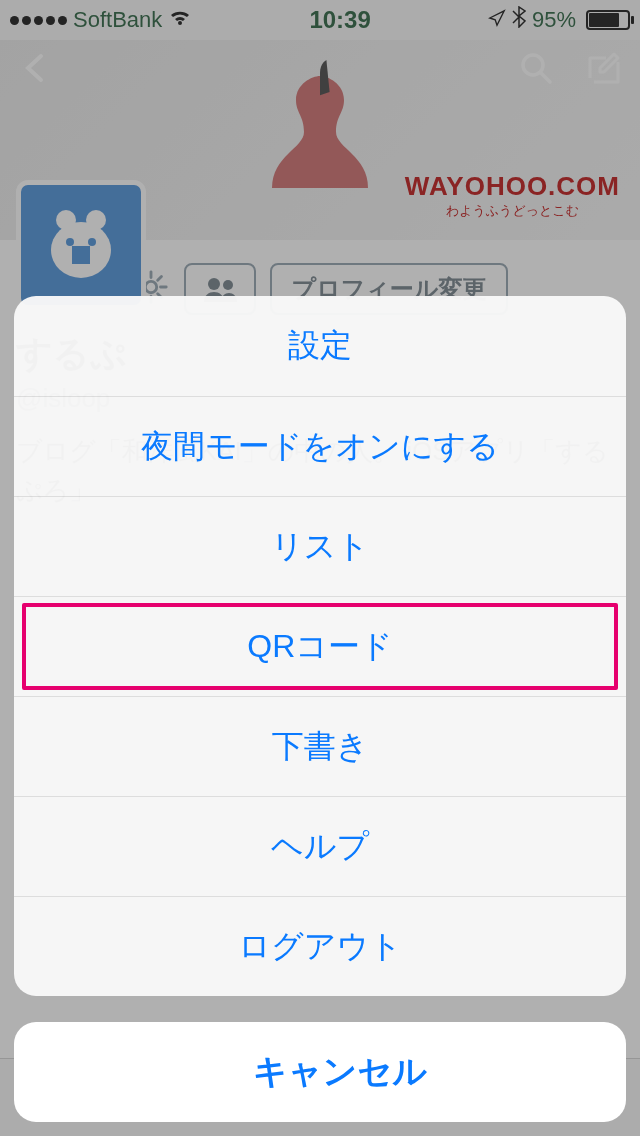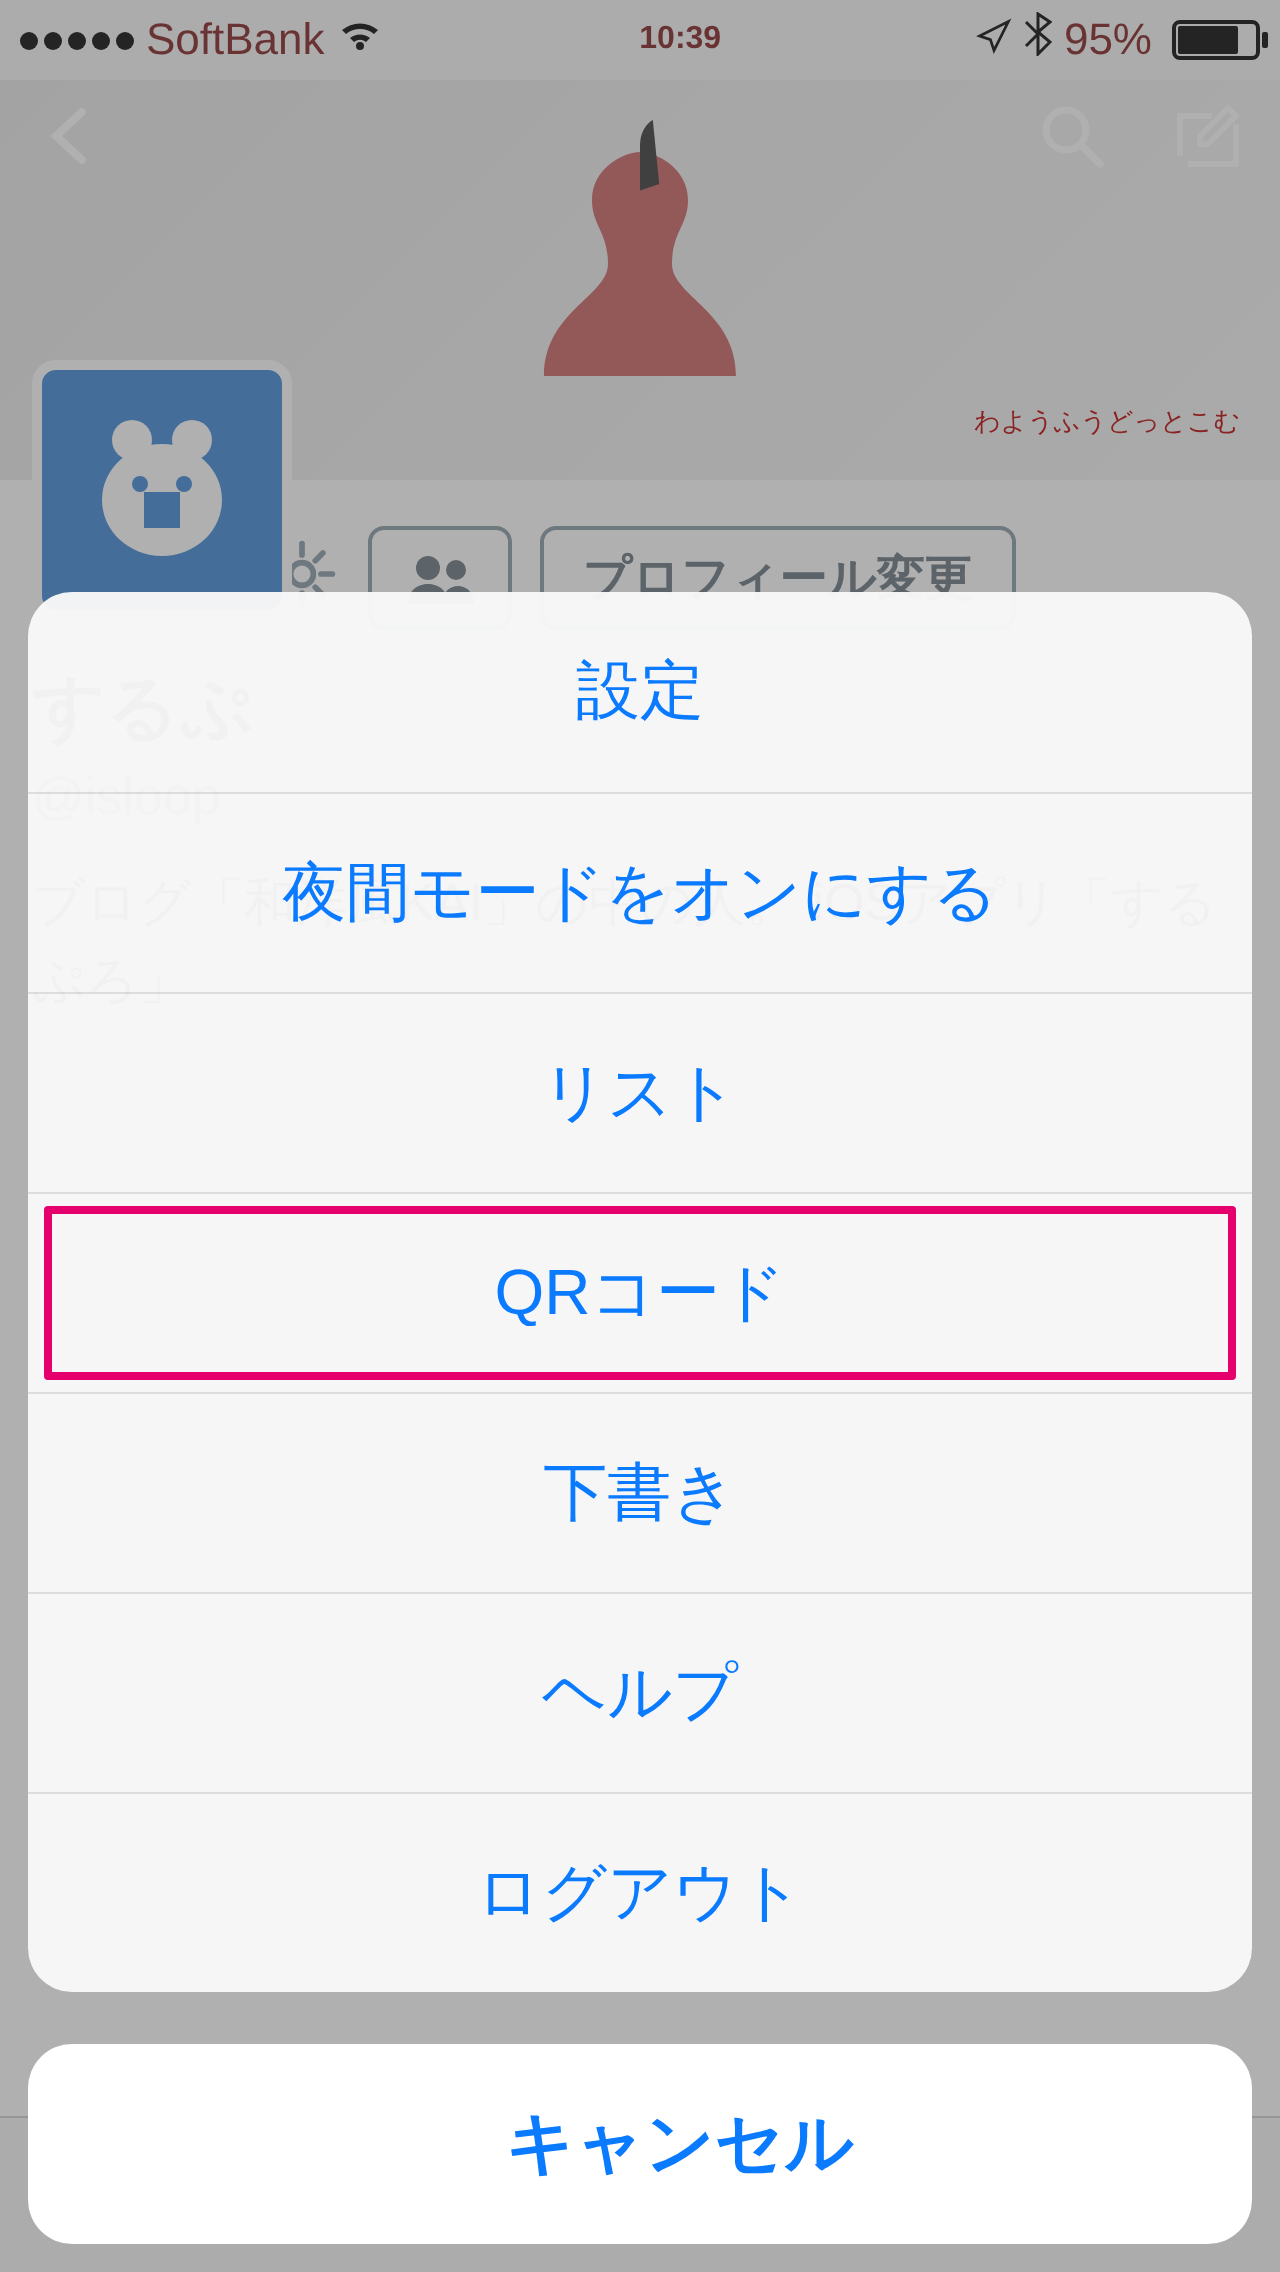--- a/index.html
+++ b/index.html
@@ -1,21 +1,21 @@
 <!DOCTYPE html>
 <html><head>
 <meta charset="utf-8">
 <style>
   * { margin: 0; padding: 0; box-sizing: border-box; font-family: -apple-system, "Hiragino Sans", sans-serif; }
   body { width: 640px; height: 1136px; overflow: hidden; position: relative; background: #fff; }
 
   
-  .status-bar { height: 40px; background: #f8f8f8; display: flex; align-items: center; padding: 0 10px; font-size: 22px; font-weight: 500; color: #7f1d1d; }
+  .status-bar { height: 40px; background: #f8f8f8; display: flex; align-items: center; padding: 0 10px; font-size: 22px; font-weight: 500; color: #14532d; }
   .status-left, .status-right { display: flex; align-items: center; gap: 6px; }
-  .status-center { flex: 1; text-align: center; font-size: 16px; font-weight: 600; }
+  .status-center { flex: 1; text-align: center; font-size: 24px; font-weight: 600; }
   .dots { display: flex; gap: 3px; }
   .dot { width: 9px; height: 9px; border-radius: 50%; background: #000; }
   .battery { width: 44px; height: 20px; border: 2px solid #000; border-radius: 4px; position: relative; margin-left: 4px; }
   .battery::after { content: ""; position: absolute; right: -6px; top: 4px; width: 3px; height: 8px; background: #000; border-radius: 1px; }
   .battery-level { position: absolute; left: 1px; top: 1px; bottom: 1px; width: 76%; background: #000; border-radius: 1px; }
 
   
   .page { position: absolute; inset: 0; top: 40px; background: #fff; }
   .banner { height: 200px; background: linear-gradient(135deg,#e8e8e8,#f5f5f5); position: relative; overflow: hidden; display:flex; align-items:center; justify-content:center;}
   .banner-art { width:160px; height:160px; }
@@ -113,20 +113,21 @@
               <path d="M6 30V10h16M10 34h24V14M30 6l4 4-14 14h-4v-4z" fill="none" stroke="#fff" stroke-width="3" stroke-linejoin="round"></path>
             </svg>
         </span>
       </span>
     </div>
     <svg class="banner-art" viewBox="0 0 100 100">
       <path d="M50 10c-5 0-15 5-15 15 0 8 5 10 5 20s-20 15-20 35h60c0-20-20-25-20-35s5-12 5-20c0-10-10-15-15-15z" fill="#b22" opacity="0.7"></path>
       <path d="M50 8c0-6 4-8 4-8l2 20-6 2z" fill="#333"></path>
     </svg>
     <div class="banner-logo">
+      <div class="banner-logo-main">WAYOHOO.COM</div>
       <div class="banner-logo-sub">わようふうどっとこむ</div>
     </div>
   </div>
 
   <div class="profile-row">
     <div class="avatar">
       <svg width="90" height="90" viewBox="0 0 90 90">
           <ellipse cx="45" cy="50" rx="30" ry="28" fill="#fff"></ellipse>
           <circle cx="30" cy="20" r="10" fill="#fff"></circle>
           <circle cx="60" cy="20" r="10" fill="#fff"></circle>

